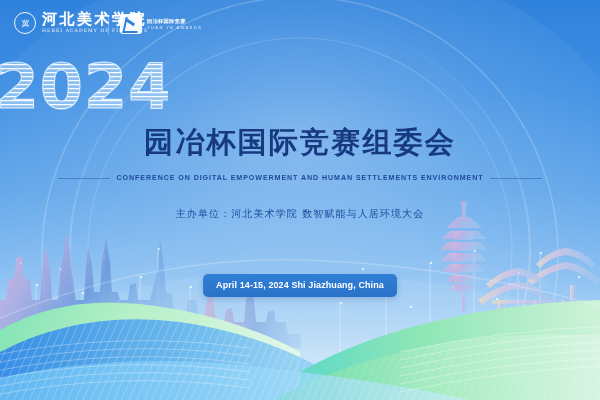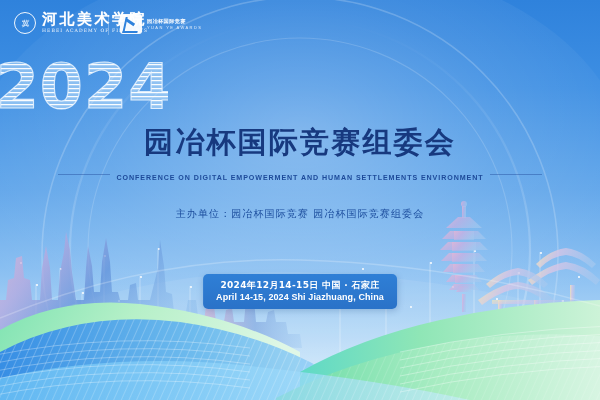--- a/index.html
+++ b/index.html
@@ -77,21 +77,21 @@
 
   #title-cn {
     position:absolute; left:0; top:127px; width:600px; text-align:center;
     font-size:29px; font-weight:700; color:#17397f;
     letter-spacing:2.2px; line-height:1.1; white-space:nowrap;
     font-family:"DejaVu Sans","Liberation Sans",sans-serif;
   }
 
   #subtitle-row {
     position:absolute; left:0; top:174px; width:600px;
-    display:flex; align-items:flex-start; justify-content:center; gap:7px;
+    display:flex; align-items:center; justify-content:center; gap:7px;
   }
   .sub-rule { height:1px; width:52px; background:rgba(28,70,150,.42); }
   #subtitle-en {
     font-size:7.1px; color:#1d4a99; letter-spacing:.92px;
     white-space:nowrap; font-weight:600;
   }
 
   #organizer {
     position:absolute; left:0; top:207px; width:600px; text-align:center;
     font-size:10px; color:#1b4c9c; letter-spacing:1.1px;
@@ -373,21 +373,20 @@
     </div>
 
     <div id="title-cn">园冶杯国际竞赛组委会</div>
 
     <div id="subtitle-row">
       <span class="sub-rule"></span>
       <span id="subtitle-en">CONFERENCE ON DIGITAL EMPOWERMENT AND HUMAN SETTLEMENTS ENVIRONMENT</span>
       <span class="sub-rule"></span>
     </div>
 
-    <div id="organizer">主办单位：园冶杯国际竞赛  园冶杯国际竞赛组委会</div>
+    <div id="organizer">主办单位：河北美术学院  数智赋能与人居环境大会</div>
 
     <div id="date-badge">
-      <div id="date-cn">2024年12月14-15日  中国 · 石家庄</div>
       <div id="date-en">April 14-15, 2024 Shi Jiazhuang, China</div>
     </div>
 
   </div>
 </div>
 
 </body></html>

